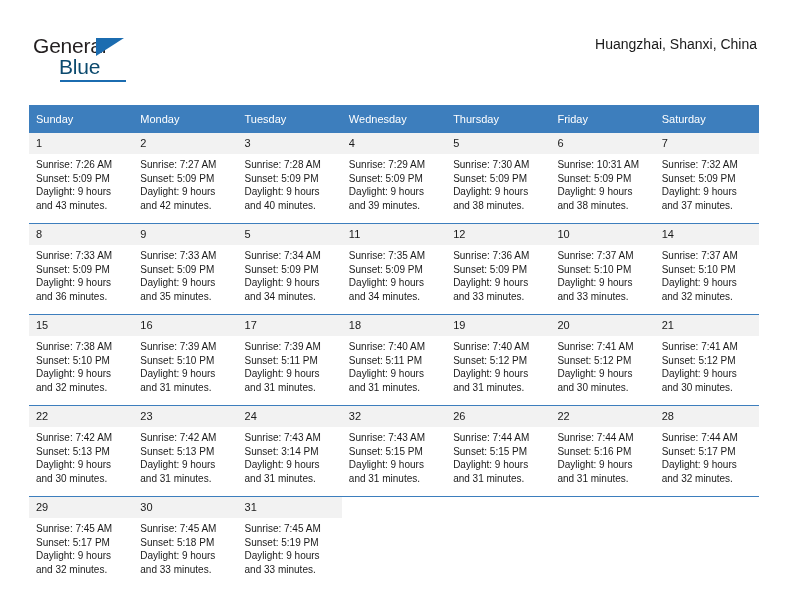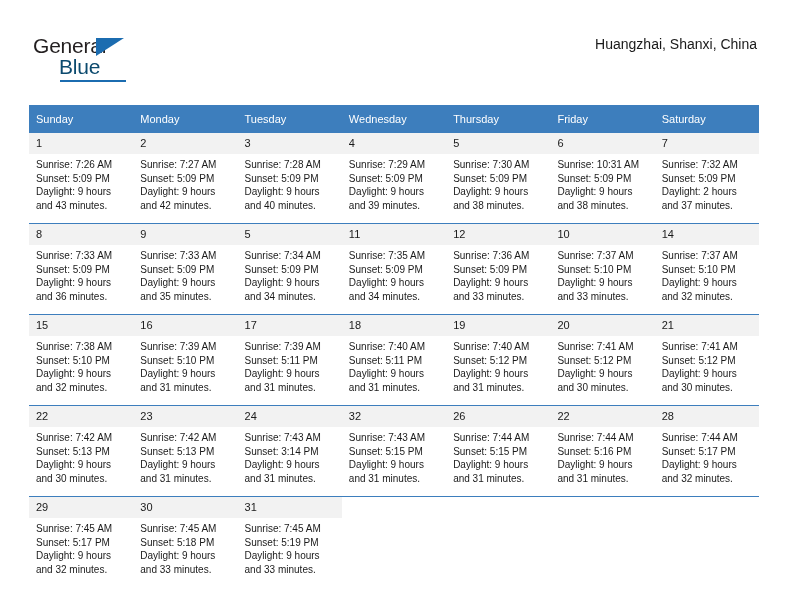--- a/index.html
+++ b/index.html
@@ -235,21 +235,21 @@
             <div>Sunrise: 10:31 AM</div>
             <div>Sunset: 5:09 PM</div>
             <div class="daylight">Daylight: 9 hours and 38 minutes.</div>
           </div>
         </td>
         <td>
           <div class="daynum">7</div>
           <div class="info">
             <div>Sunrise: 7:32 AM</div>
             <div>Sunset: 5:09 PM</div>
-            <div class="daylight">Daylight: 2 hours and 37 minutes.</div>
+            <div class="daylight">Daylight: 9 hours and 37 minutes.</div>
           </div>
         </td>
       </tr>
 
       <tr class="week-row">
         <td>
           <div class="daynum">8</div>
           <div class="info">
             <div>Sunrise: 7:33 AM</div>
             <div>Sunset: 5:09 PM</div>

